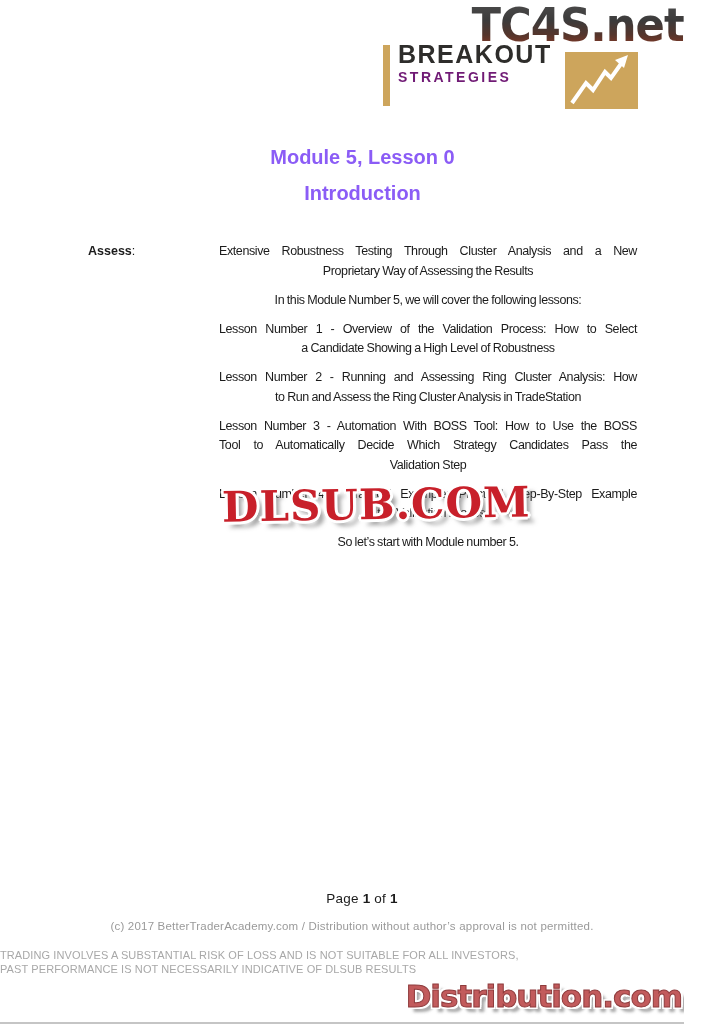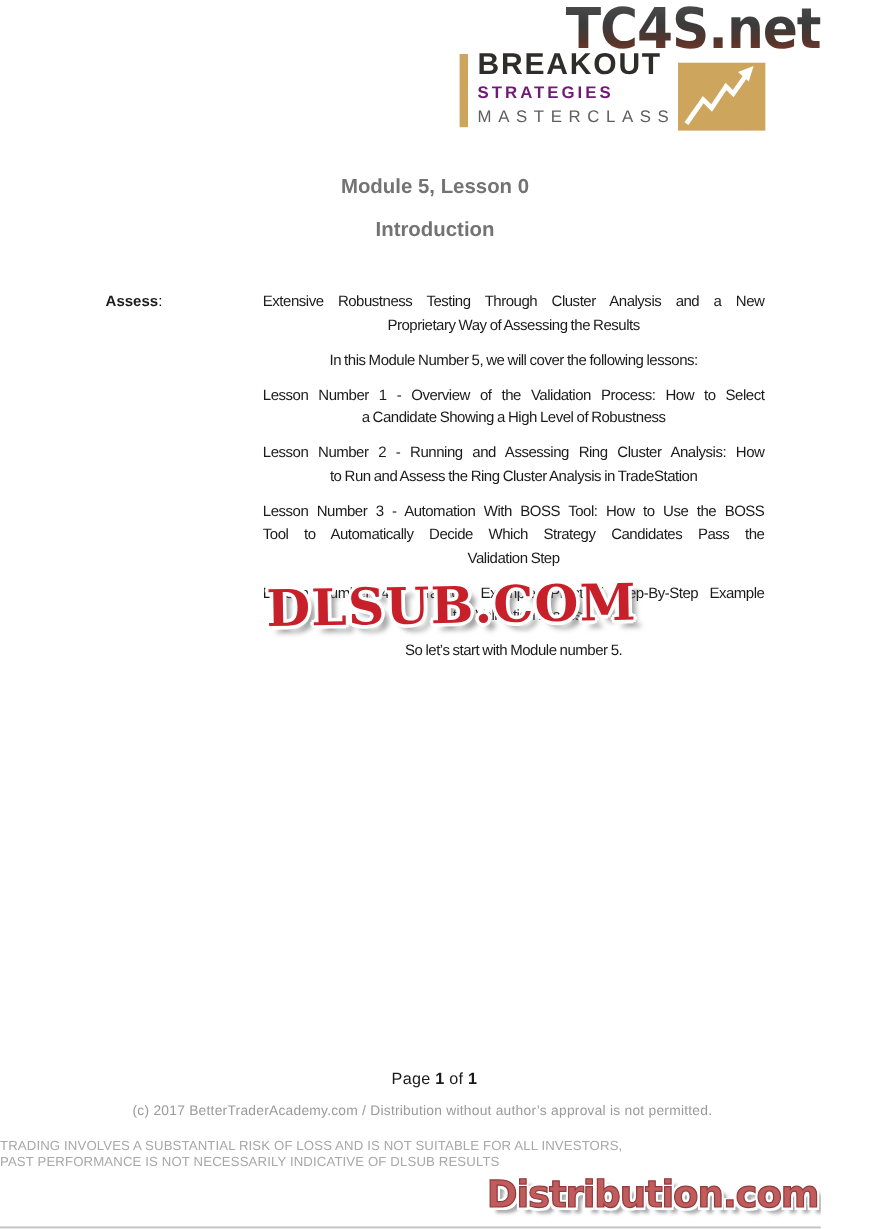--- a/index.html
+++ b/index.html
@@ -21,21 +21,21 @@
   .logo { position:absolute; left:383px; top:42px; z-index:2; }
   .logo-bar { position:absolute; left:0; top:3px; width:7px; height:61px; background:#CDA55C; }
   .logo-words { position:absolute; left:15px; top:0; white-space:nowrap; }
   .logo-l1 { font-size:25px; font-weight:bold; color:#2E2D2B; letter-spacing:1.5px; line-height:24px; }
   .logo-l2 { font-size:14px; font-weight:bold; color:#701a75; letter-spacing:2.5px; line-height:22px; }
   .logo-l3 { font-size:14px; font-weight:normal; color:#5E5E5E; letter-spacing:5.5px; line-height:18px; }
   .logo-chart { position:absolute; left:182px; top:10px; }
   
   .doc-title, .doc-subtitle {
     position:absolute; left:88px; width:549px; text-align:center;
-    font-size:17px; font-weight:bold; color:#737373; margin:0;
+    font-size:20px; font-weight:bold; color:#8b5cf6; margin:0;
   }
   .doc-title { top:146px; }
   .doc-subtitle { top:182px; }
   
   .speaker { position:absolute; left:88px; top:242px; font-size:12.5px; line-height:19.5px; color:#1b1b1b; }
   .speaker .bold { font-weight:bold; }
   .paras { position:absolute; left:219px; top:242px; width:418px; color:#1b1b1b; }
   .para { margin:0 0 9.5px 0; }
   .line {
     font-size:12.5px; line-height:19.5px; letter-spacing:-0.4px; word-spacing:-0.5px;
@@ -79,21 +79,20 @@
 
 <div class="page">
 
   <div class="tc4s">TC4S.net</div>
 
   <div class="logo">
     <div class="logo-bar"></div>
     <div class="logo-words">
       <div class="logo-l1">BREAKOUT</div>
       <div class="logo-l2">STRATEGIES</div>
-      <div class="logo-l3">MASTERCLASS</div>
     </div>
     <svg class="logo-chart" width="73" height="57" viewBox="0 0 73 57">
       <rect x="0" y="0" width="73" height="57" fill="#CDA55C"></rect>
       <path d="M7,51 L21,31 L28,38 L40,20 L46,26 L58,9" fill="none" stroke="#ffffff" stroke-width="4"></path>
       <polygon points="63,3 50,8 59,16" fill="#ffffff"></polygon>
     </svg>
   </div>
 
   <h1 class="doc-title">Module 5, Lesson 0</h1>
   <h2 class="doc-subtitle">Introduction</h2>

